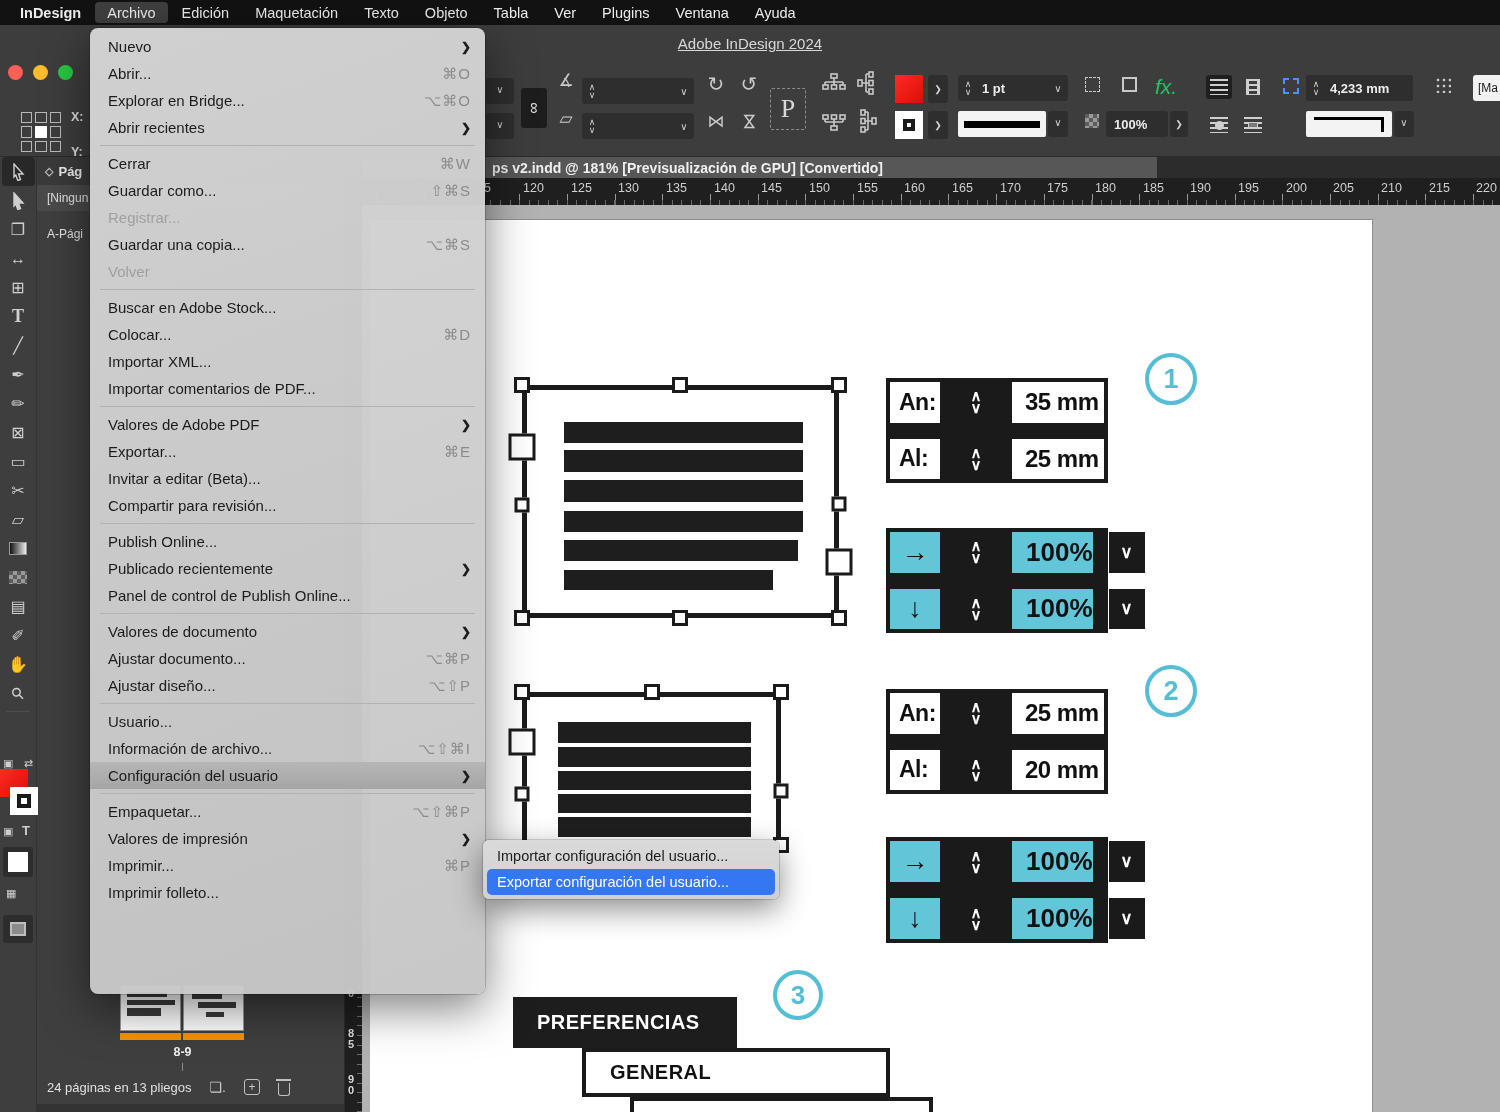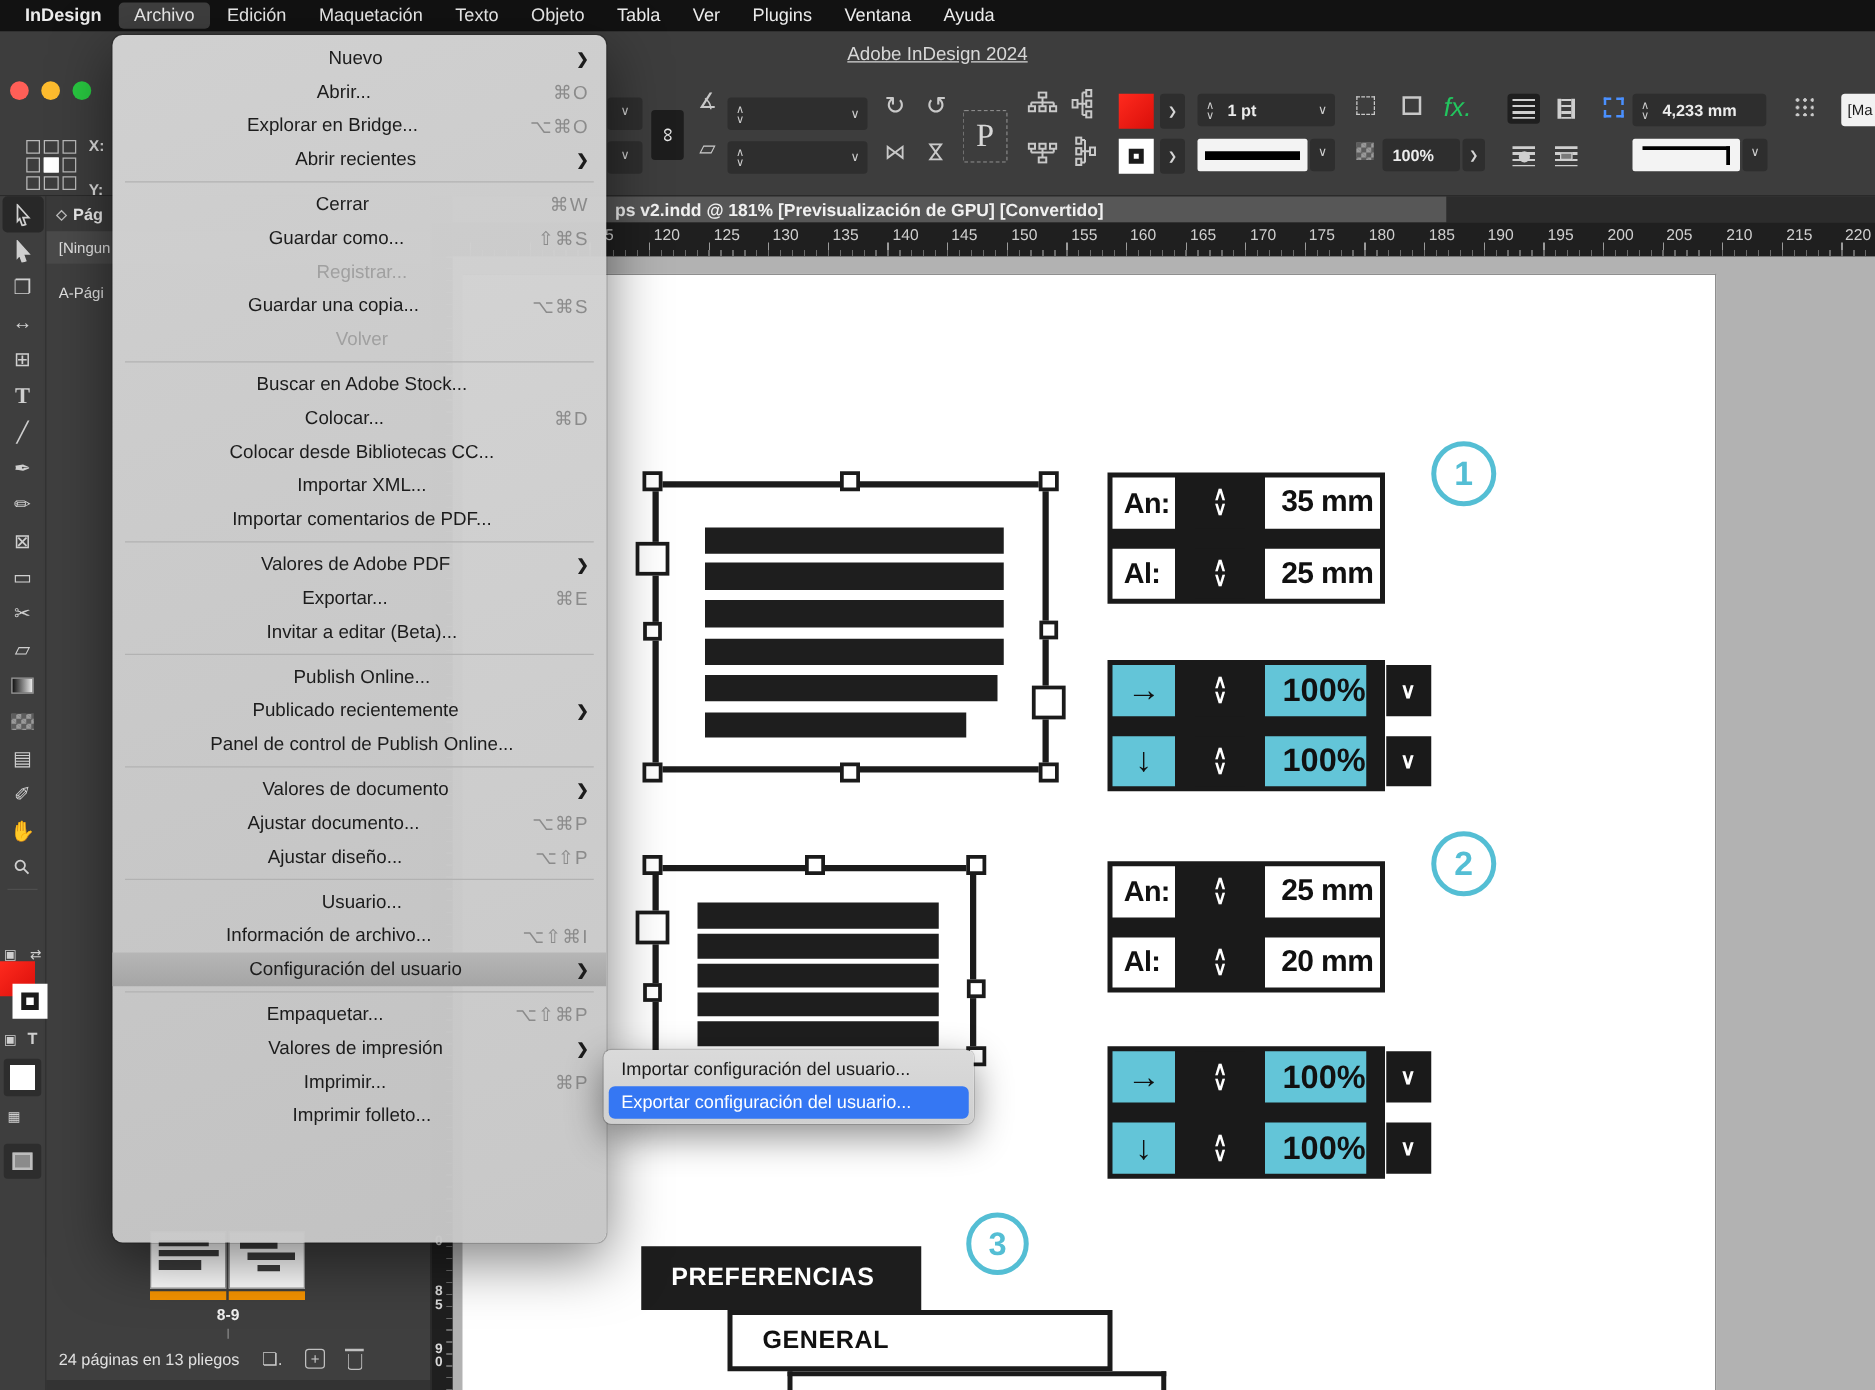--- a/index.html
+++ b/index.html
@@ -92,21 +92,21 @@
   #spread-label { position:absolute; top:60px; width:125px; text-align:center; color:#f0f0f0; font-size:12.5px; font-weight:bold; }
   #spread-tick { position:absolute; top:78px; left:62px; width:1px; height:8px; background:#8a8a8a; }
   #pages-status { position:absolute; left:0; bottom:10px; width:100%; height:30px; display:flex; align-items:center; color:#e0e0e0; font-size:13px; padding-left:10px; gap:18px; }
   .ps-icon { color:#c9c9c9; font-size:14px; }
   .plus-box { width:16px; height:16px; border:1.5px solid #c0c0c0; border-radius:3px; color:#c9c9c9; font-size:12px; display:flex; align-items:center; justify-content:center; }
   .trash { position:relative; width:12px; height:13px; border:1.5px solid #c0c0c0; border-top:none; border-radius:0 0 3px 3px; margin-top:4px; }
   .trash:before { content:""; position:absolute; left:-3px; top:-4px; width:15px; height:2px; background:#c0c0c0; }
   #panel-bottom-strip { position:absolute; left:0; bottom:0; width:100%; height:8px; background:#333; }
 
   
-  #file-menu { position:absolute; left:90px; top:28px; width:395px; height:966px; background:linear-gradient(160deg, rgba(213,213,213,0.97), rgba(198,198,198,0.97)); border-radius:8px; box-shadow:0 14px 46px rgba(0,0,0,0.5), 0 0 0 1px rgba(0,0,0,0.18); z-index:50; padding-top:5px;text-align:center; }
+  #file-menu { position:absolute; left:90px; top:28px; width:395px; height:966px; background:linear-gradient(160deg, rgba(213,213,213,0.97), rgba(198,198,198,0.97)); border-radius:8px; box-shadow:0 14px 46px rgba(0,0,0,0.5), 0 0 0 1px rgba(0,0,0,0.18); z-index:50; padding-top:5px; }
   .menu-item { height:27px; display:flex; align-items:center; padding:0 14px 0 18px; font-size:15px; color:#1c1c1c; }
   .menu-item .lab { flex:1; white-space:nowrap; }
   .menu-item .sc { color:#8b8b8b; font-size:15px; letter-spacing:1px; }
   .menu-item .sub { color:#1c1c1c; font-size:12px; font-weight:bold; }
   .menu-item.disabled { color:#a0a0a0; }
   .menu-item.hl { background:linear-gradient(#b6b6b6,#a5a5a5); }
   .menu-sep { height:1px; background:#b2b2b2; margin:4px 10px; }
 
   
   #user-submenu { position:absolute; left:483px; top:840px; width:296px; height:59px; background:linear-gradient(#dadada,#d0d0d0); border-radius:6px; box-shadow:0 10px 30px rgba(0,0,0,0.45), 0 0 0 1px rgba(0,0,0,0.15); z-index:60; padding-top:3px; }
@@ -633,39 +633,39 @@
       </div>
       <div class="menu-sep"></div>
       <div class="menu-item">
         <span class="lab">Buscar en Adobe Stock...</span>
       </div>
       <div class="menu-item">
         <span class="lab">Colocar...</span>
         <span class="sc">⌘D</span>
       </div>
       <div class="menu-item">
-        <span class="lab">Colocar desde Bibliotecas CC...</span>
-      </div>
-      <div class="menu-item">
         <span class="lab">Importar XML...</span>
       </div>
       <div class="menu-item">
         <span class="lab">Importar comentarios de PDF...</span>
       </div>
       <div class="menu-sep"></div>
       <div class="menu-item">
         <span class="lab">Valores de Adobe PDF</span>
         <span class="sub">❯</span>
       </div>
       <div class="menu-item">
         <span class="lab">Exportar...</span>
         <span class="sc">⌘E</span>
       </div>
       <div class="menu-item">
         <span class="lab">Invitar a editar (Beta)...</span>
+      </div>
+      <div class="menu-item">
+        <span class="lab">Compartir para revisión...</span>
       </div>
       <div class="menu-sep"></div>
       <div class="menu-item">
         <span class="lab">Publish Online...</span>
       </div>
       <div class="menu-item">
         <span class="lab">Publicado recientemente</span>
         <span class="sub">❯</span>
       </div>
       <div class="menu-item">

